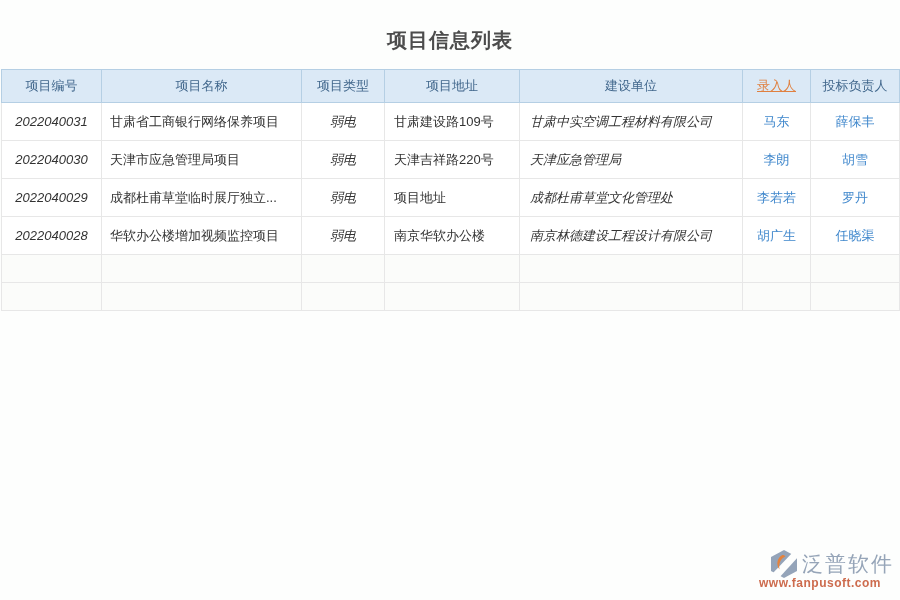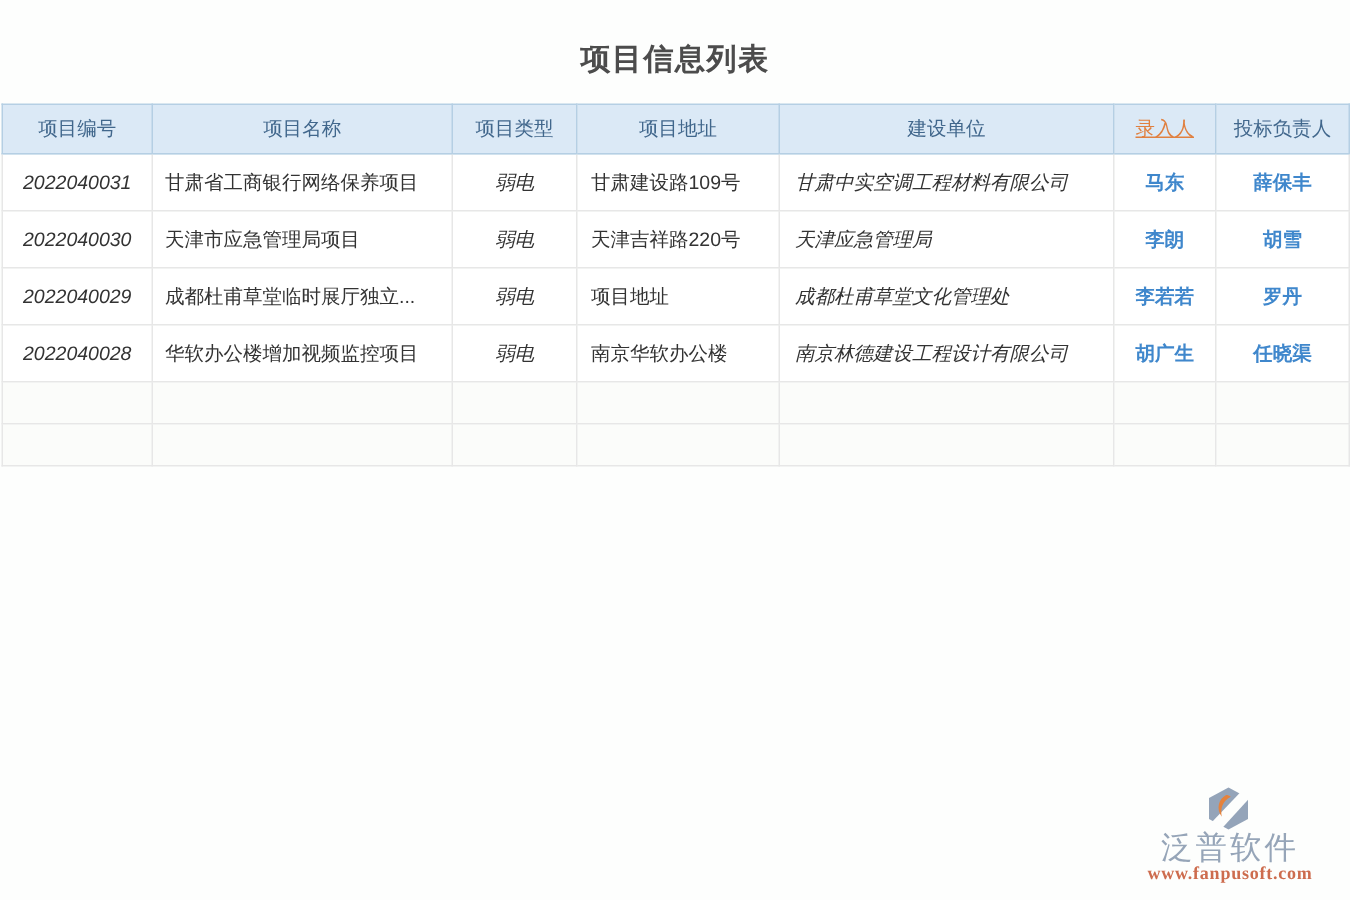--- a/index.html
+++ b/index.html
@@ -58,51 +58,48 @@
   .project-table td.c-center { text-align: center; font-style: italic; }
   .project-table td.c-name    { text-align: left; padding-left: 8px;  }
   .project-table td.c-addr    { text-align: left; padding-left: 9px;  }
   .project-table td.c-unit    { text-align: left; padding-left: 10px; font-style: italic; }
   .project-table td.c-link {
     text-align: center;
   }
   .link-text {
     color: var(--link-text, #3f87cc);
     cursor: pointer;
-    font-weight: bold;
   }
   .watermark {
     position: absolute;
     right: 6px;
     bottom: 10px;
     width: 148px;
   }
   .wm-top {
     display: flex;
     align-items: center;
     justify-content: flex-end;
-    flex-direction: column;
   }
   .wm-icon { width: 30px; height: 30px; margin-right: 3px; flex: 0 0 auto; }
   .wm-brand {
     font-size: 21px;
     line-height: 24px;
     color: #96a5b8;
     letter-spacing: 2px;
     white-space: nowrap;
   }
   .wm-url {
     font-size: 12px;
     font-weight: bold;
     color: #cd6c4e;
     text-align: center;
     margin-top: -3px;
     letter-spacing: 0.5px;
     white-space: nowrap;
-    font-family: Liberation Serif, serif;
   }
 </style>
 </head>
 <body>
 
 <h1 class="page-title">项目信息列表</h1>
 
 <table class="project-table">
   <colgroup>
     <col style="width:100px">

